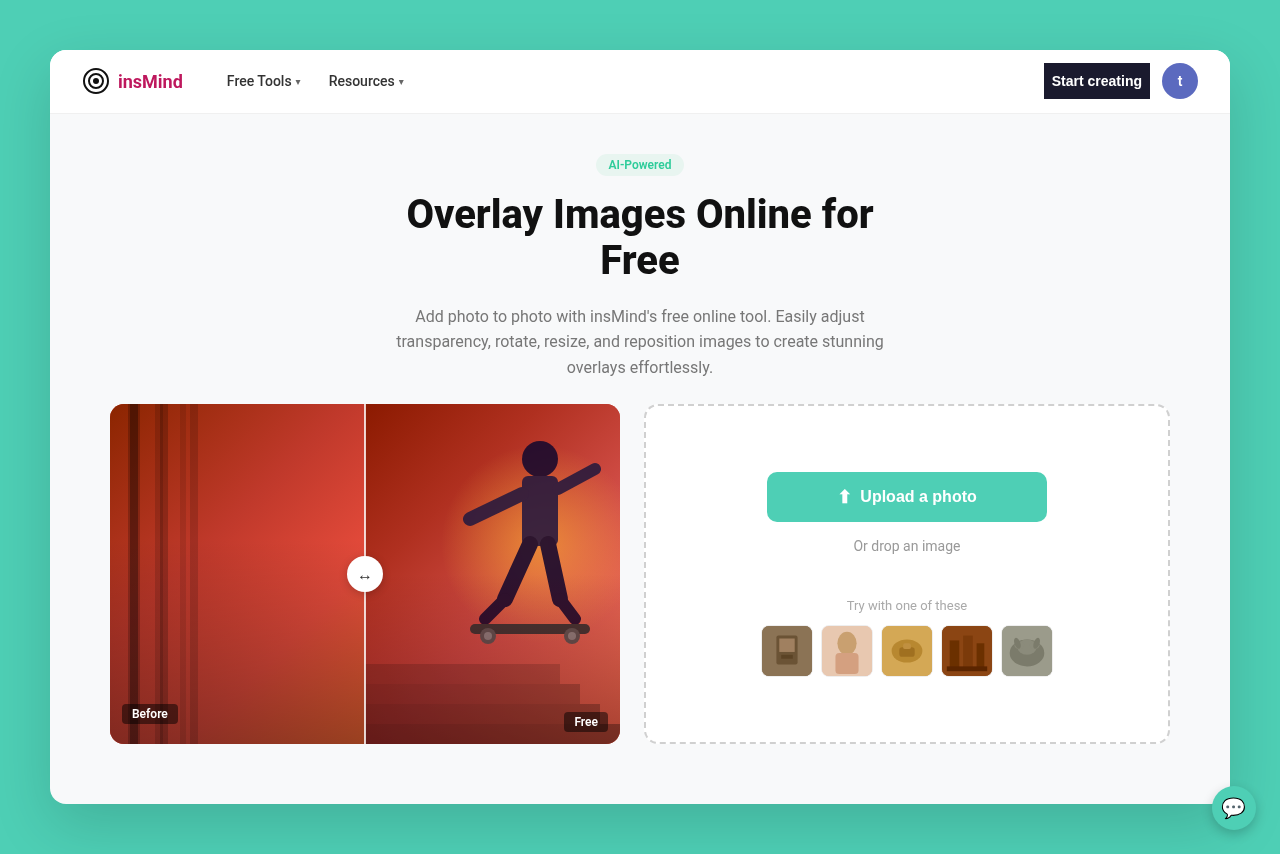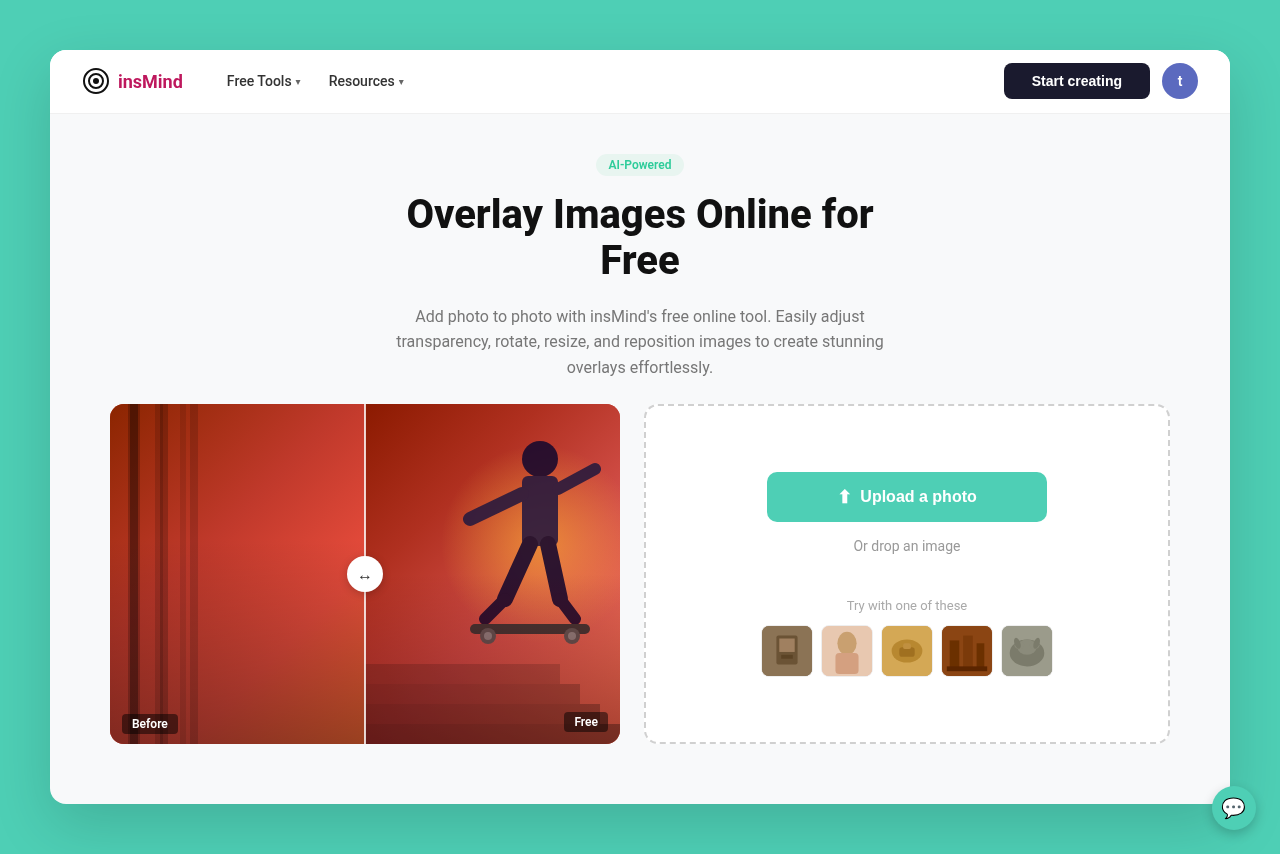--- a/index.html
+++ b/index.html
@@ -75,22 +75,22 @@
     .nav-right {
       display: flex;
       align-items: center;
       gap: 12px;
     }
 
     .start-creating-btn {
       background: #1a1a2e;
       color: #fff;
       border: none;
-      padding: 10px 28px;
-      border-radius: 8px;
+      padding: 10px 8px;
+      border-radius: 0;
       font-size: 14px;
       font-weight: 600;
       cursor: pointer;
     }
 
     .avatar {
       width: 36px;
       height: 36px;
       background: #5b6abf;
       border-radius: 50%;
@@ -243,21 +243,21 @@
       cursor: ew-resize;
     }
 
     .drag-arrows {
       font-size: 16px;
       color: #333;
     }
 
     .label-before {
       position: absolute;
-      bottom: 10px;
+      bottom: 20px;
       left: 12px;
       background: rgba(0,0,0,0.5);
       color: #fff;
       font-size: 12px;
       font-weight: 600;
       padding: 3px 10px;
       border-radius: 4px;
       z-index: 12;
     }
 

